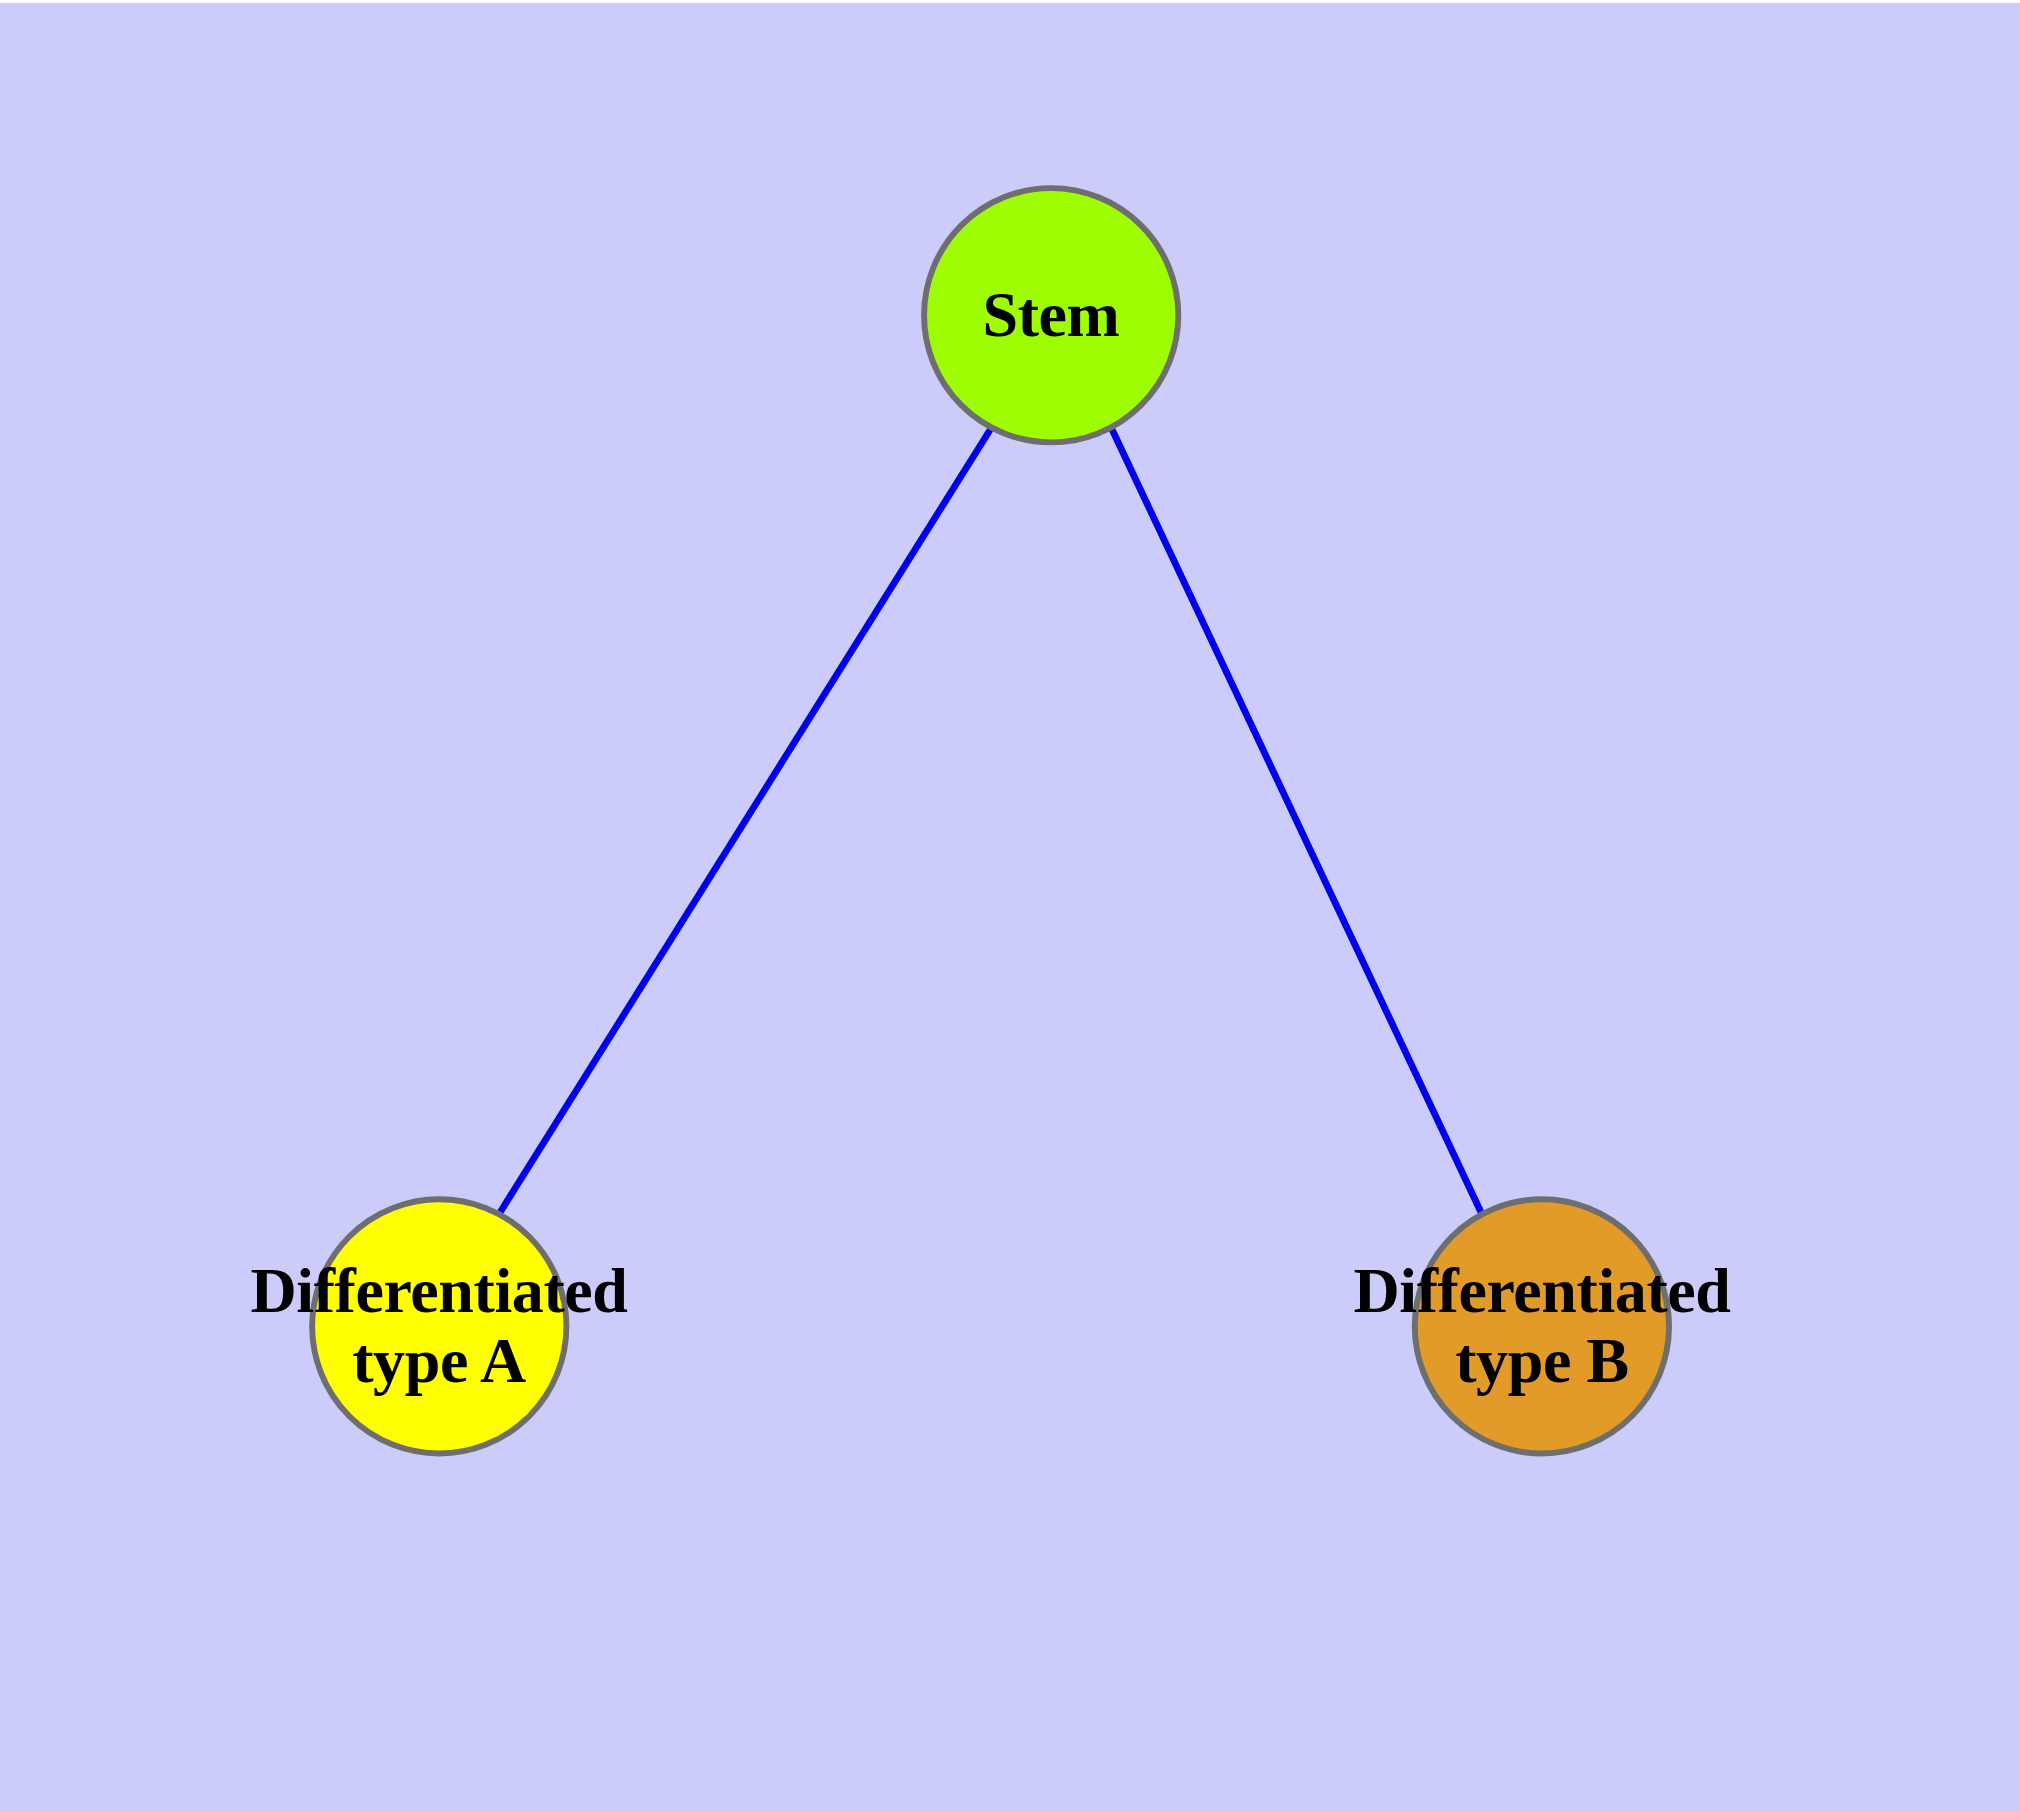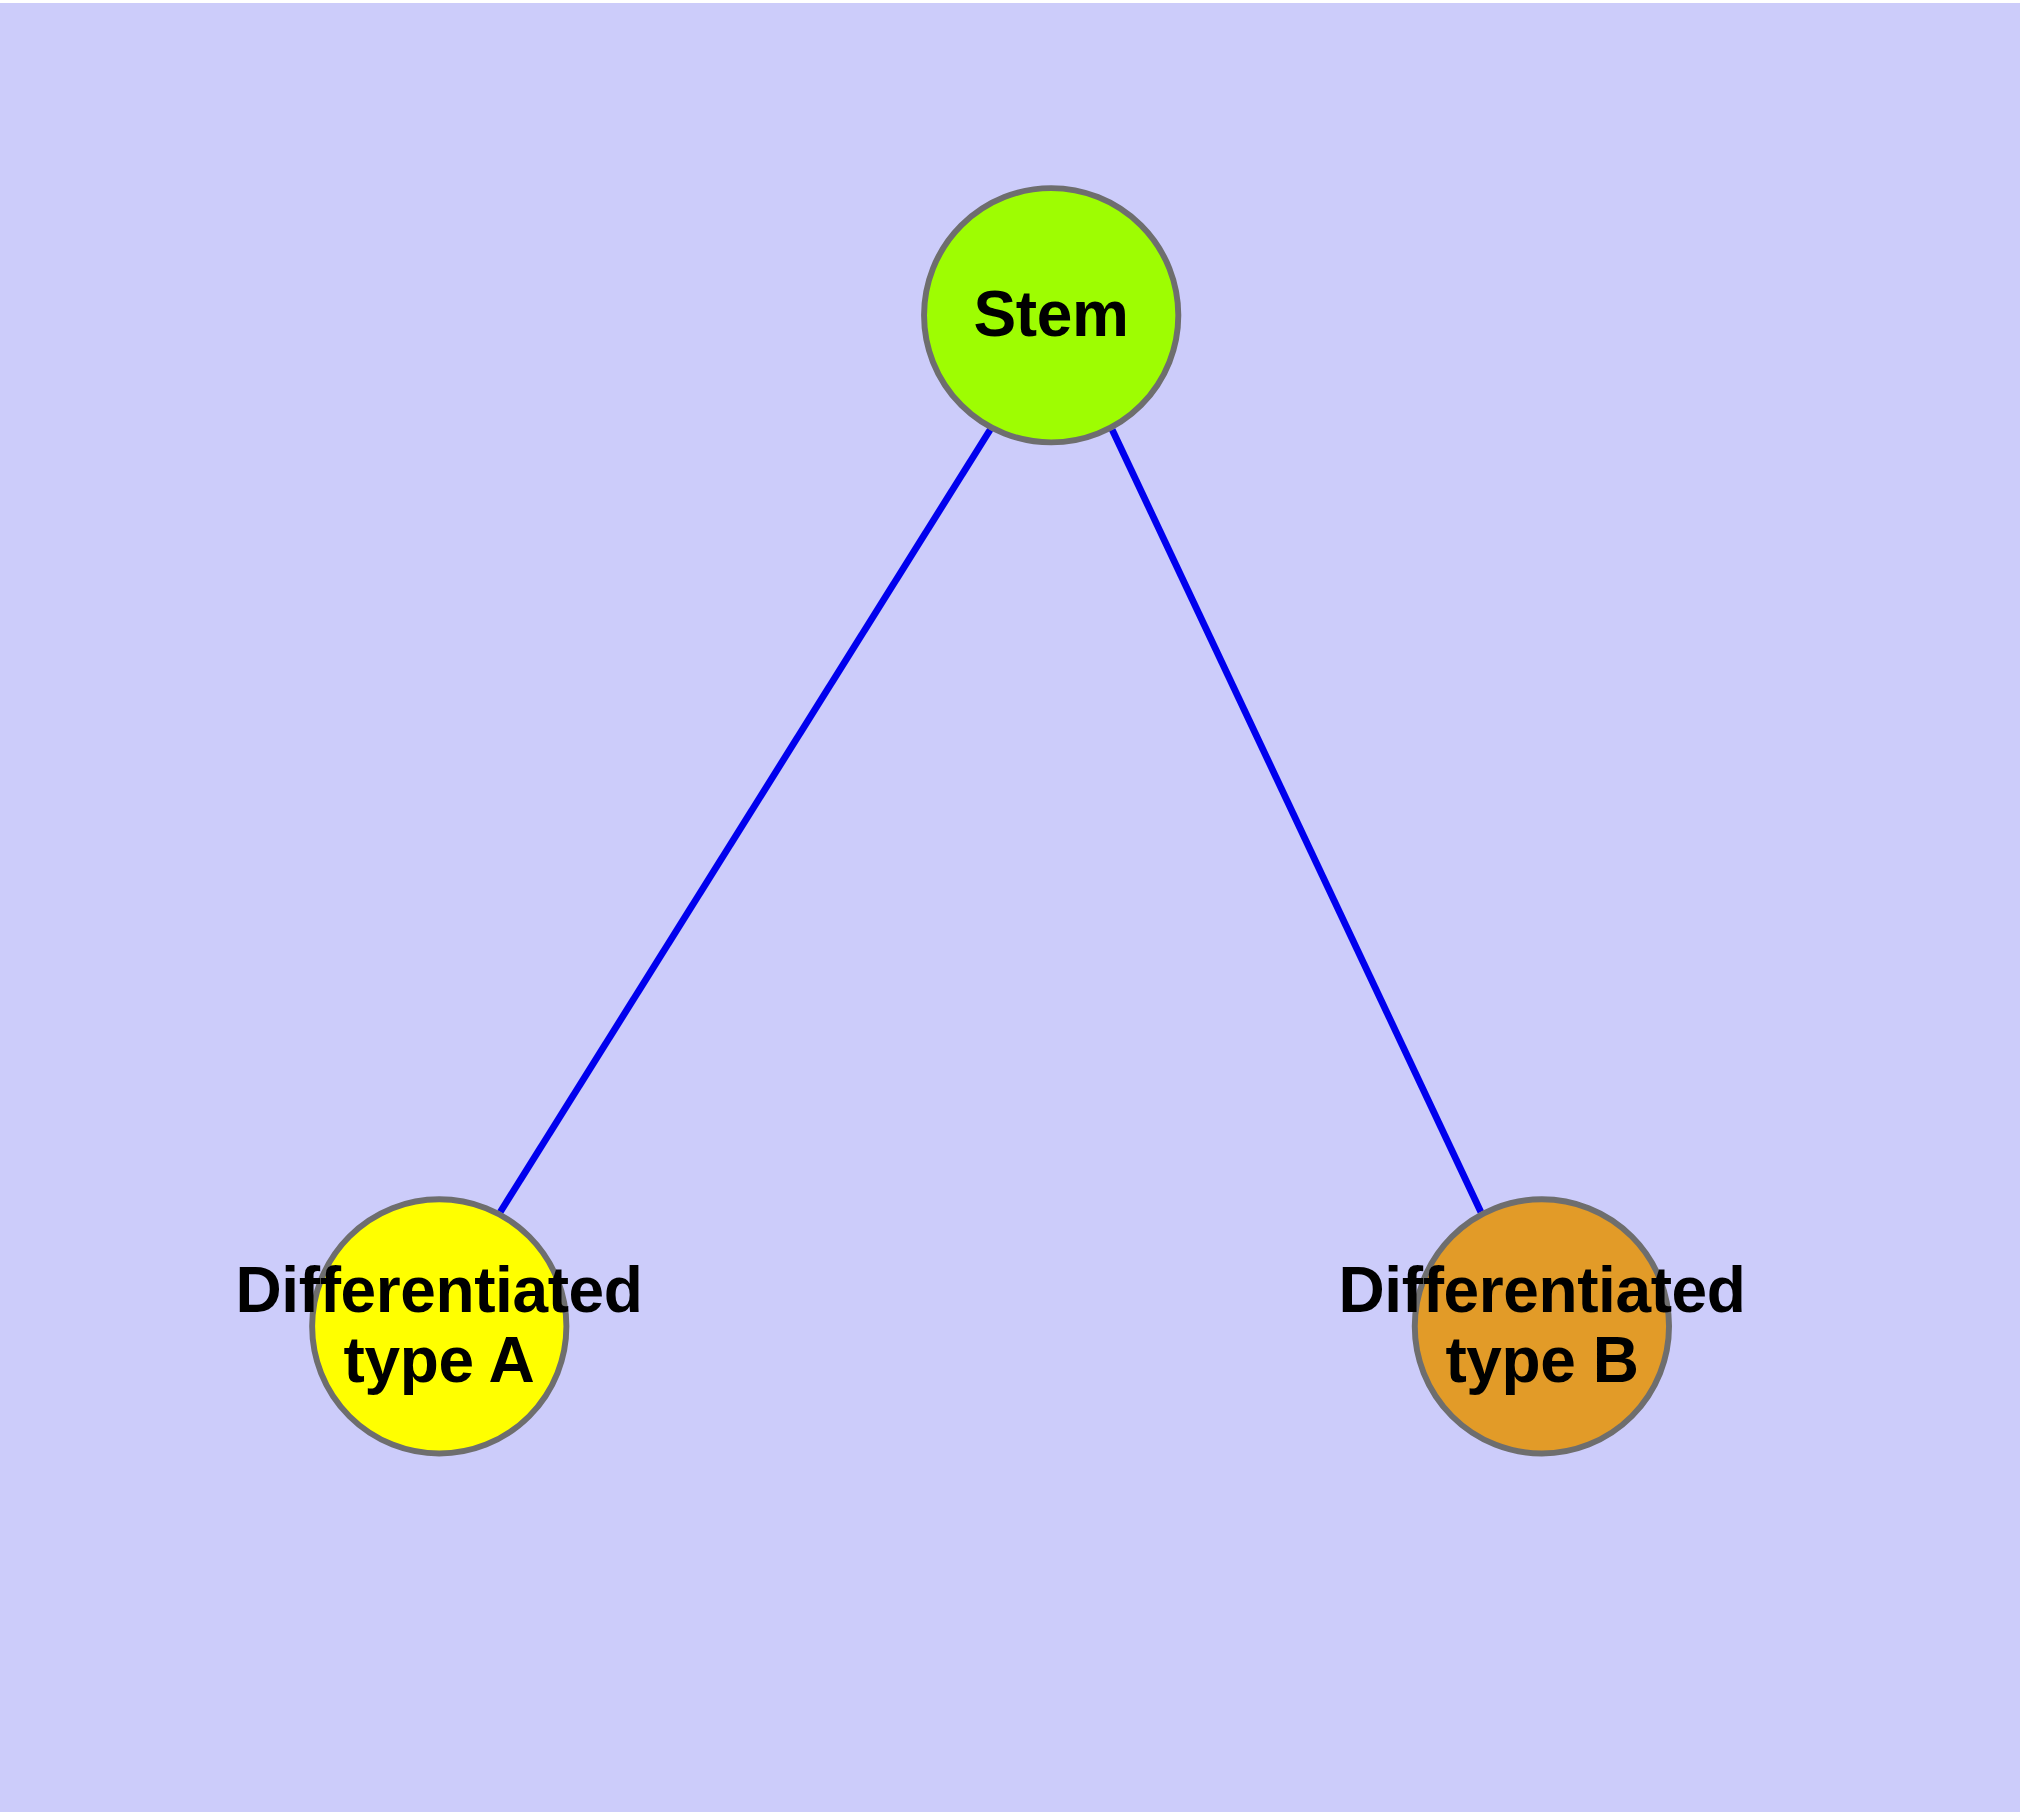--- a/index.html
+++ b/index.html
@@ -28,21 +28,21 @@
     left: 0;
     top: 0;
     width: 2021px;
     height: 1812px;
   }
   .node-label {
     position: absolute;
     text-align: center;
     color: #000000;
     font-weight: bold;
-    font-family: Liberation Sans, sans-serif;
+    font-family: Liberation Serif, serif;
     line-height: 1.09;
     white-space: pre;
     pointer-events: none;
     letter-spacing: -0.4px;
   }
   #label-stem {
     font-size: 64px;
     left: 1051px;
     top: 315px;
     transform: translate(-50%, -50%);

